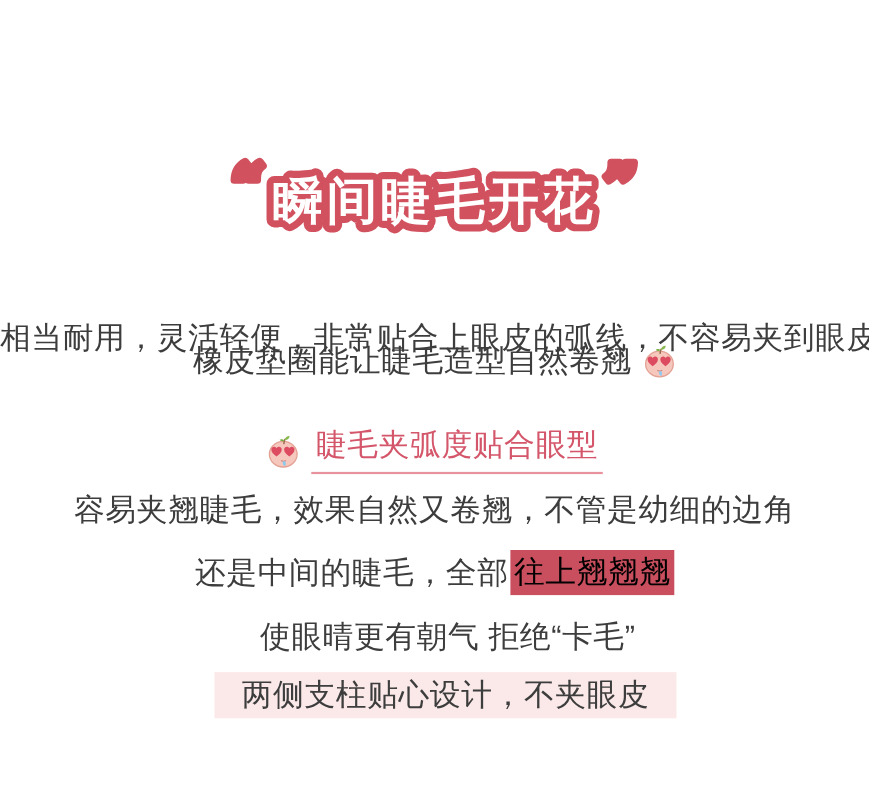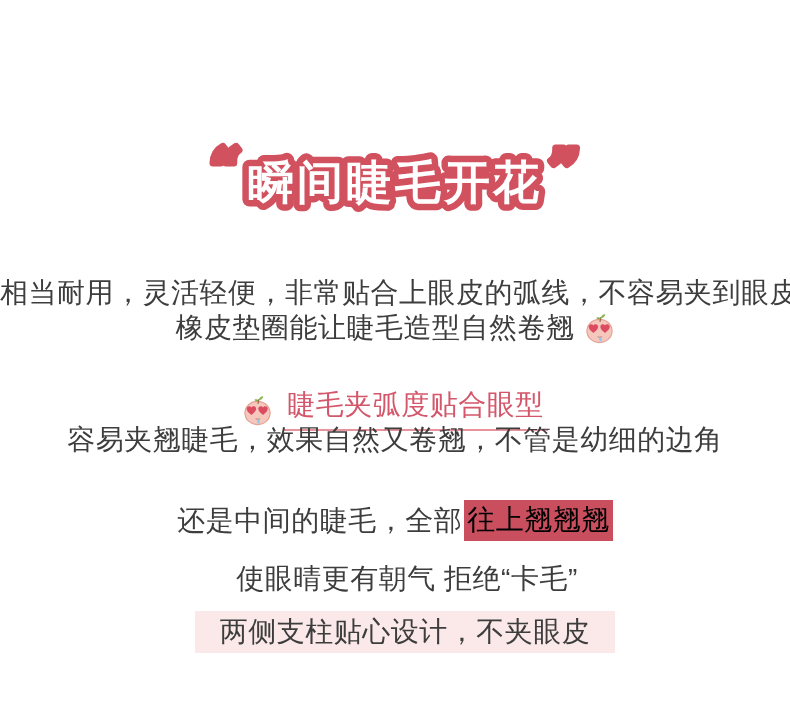--- a/index.html
+++ b/index.html
@@ -57,24 +57,24 @@
     color: #3d3d3d;
     letter-spacing: 0.5px;
     margin: 0;
     white-space: nowrap;
   }
   .flexline {
     display: flex;
     align-items: center;
     justify-content: center;
   }
-  .l1 { top: 276px; text-align: right; }
+  .l1 { top: 290px; text-align: right; }
   .l2 { top: 311px; }
   .l3 { top: 388px; text-align: right; }
-  .l4 { top: 423px; }
+  .l4 { top: 447px; }
   .l5 { top: 500px; }
   .l6 { top: 562px; margin-left: 24px; }
   .l7 { top: 611px; }
 
   .emoji { width: 31px; height: 31px; flex: 0 0 auto; }
   .l2 .emoji { margin-left: 9px; }
   .l3 .emoji { margin-right: 10px; margin-top: 2px; }
 
   .red-underlined {
     color: #d4566a;

